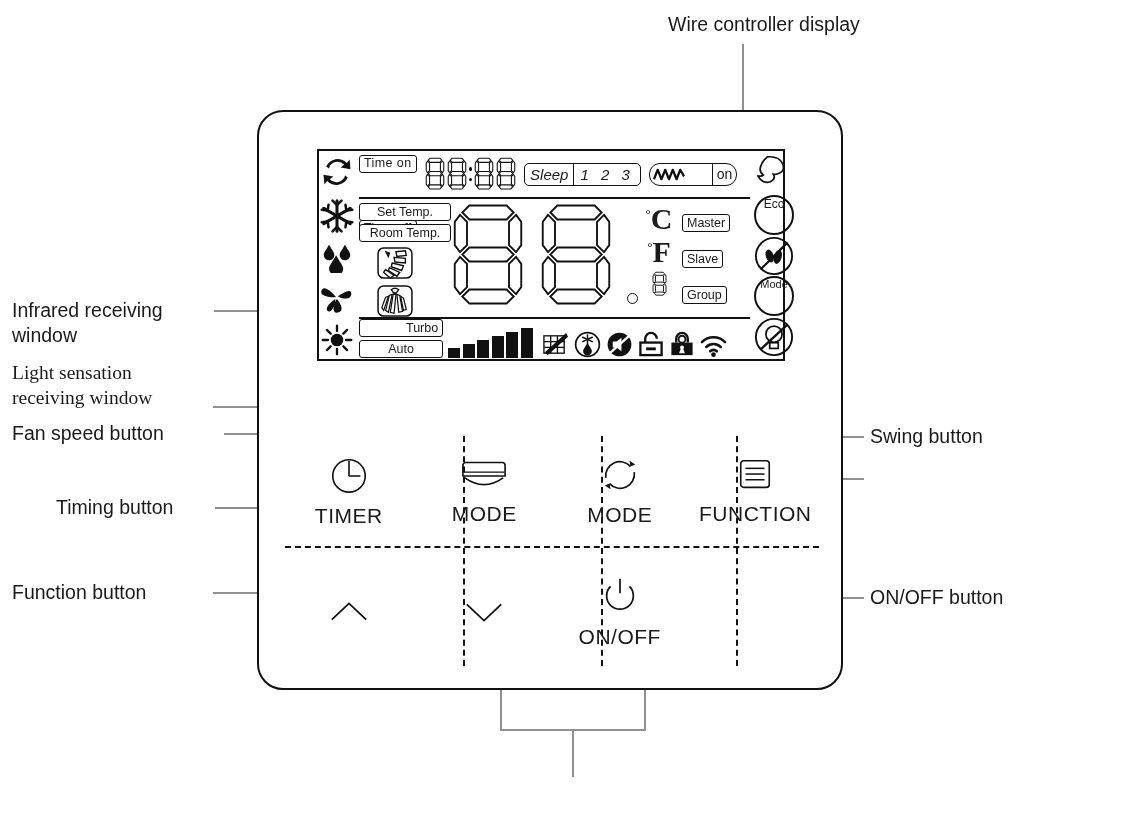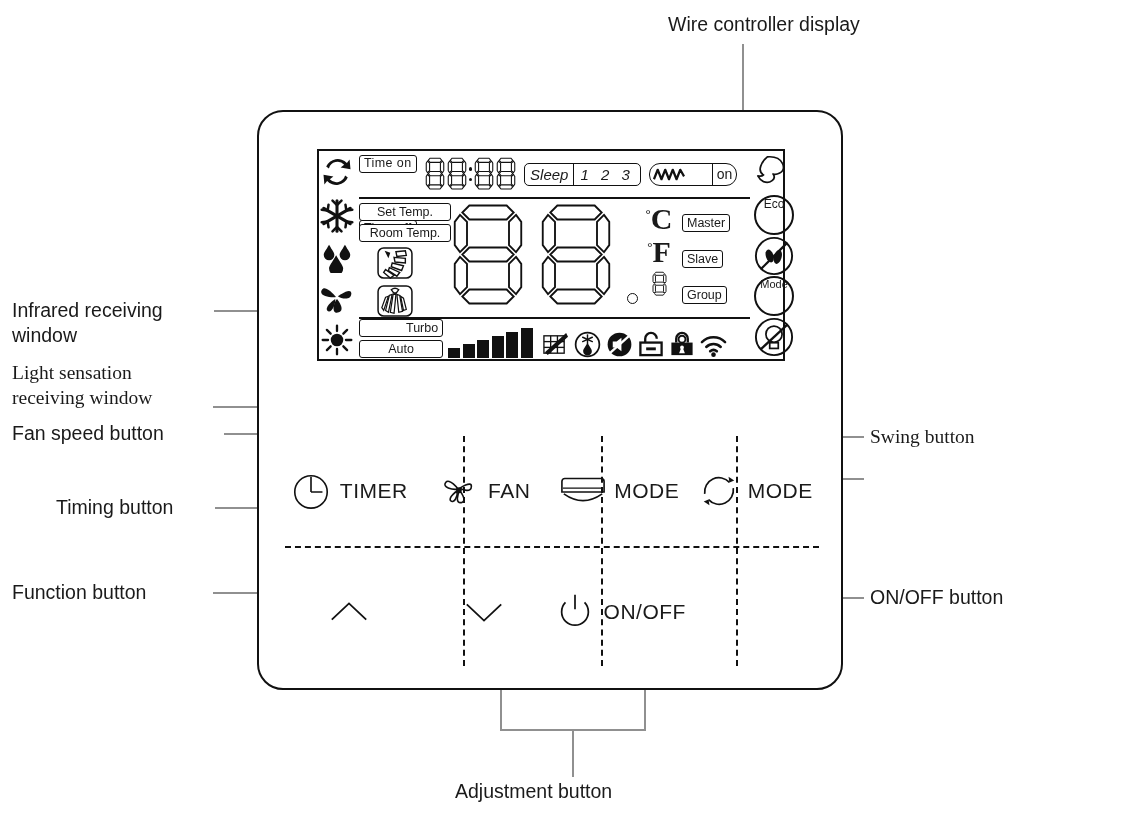--- a/index.html
+++ b/index.html
@@ -59,21 +59,21 @@
 
   .bars{display:flex;align-items:flex-end;gap:2.5px;height:30px;}
   .bars b{display:block;background:#111;width:12px;}
 
   .circ{border:2.2px solid #111;border-radius:50%;display:flex;align-items:flex-start;
         justify-content:center;font-size:12px;width:40px;height:40px;box-sizing:border-box;}
 
   
   .btnarea{position:absolute;left:22px;top:318px;width:542px;height:242px;}
   .grid{position:absolute;inset:0;display:grid;grid-template-columns:1fr 1fr 1fr 1fr;grid-template-rows:1fr 1fr;}
-  .cell{display:flex;align-items:center;justify-content:center;gap:8px;}
+  .cell{display:flex;flex-direction:column;align-items:center;justify-content:center;gap:8px;}
   .cell .cap{font-size:21px;letter-spacing:.5px;}
   .dashv{position:absolute;top:6px;bottom:6px;width:0;border-left:2.4px dashed #111;}
   .dashh{position:absolute;left:4px;right:4px;height:0;border-top:2.4px dashed #111;}
 
   
   .sensor{position:absolute;border-radius:50%;background:
      radial-gradient(circle at 50% 50%, #555 0 18%, #2a2a2a 18% 100%);
      border:1.5px solid #222;}
   .sensor::after{content:"";position:absolute;inset:3px;border-radius:50%;
      background:repeating-radial-gradient(circle at 50% 50%, #111 0 1.4px, #bdbdbd 1.4px 2.8px);}
@@ -101,35 +101,34 @@
   <div class="callout" style="left:12px;top:421px;">Fan speed button</div>
   <div class="ln lnh" style="left:224px;top:433px;width:296px;"></div>
   <div class="ln lnv" style="left:518px;top:433px;height:28px;"></div>
 
   <div class="callout" style="left:56px;top:495px;">Timing button</div>
   <div class="ln lnh" style="left:215px;top:507px;width:60px;"></div>
 
   <div class="callout" style="left:12px;top:580px;">Function button</div>
   <div class="ln lnh" style="left:213px;top:592px;width:62px;"></div>
 
-  <div class="callout" style="left:870px;top:424px;font-family:Liberation Serif, serif;">Swing button</div>
+  <div class="callout" style="left:870px;top:424px;">Swing button</div>
   <div class="ln lnh" style="left:778px;top:436px;width:86px;"></div>
   <div class="ln lnv" style="left:638px;top:436px;height:26px;"></div>
   <div class="ln lnh" style="left:637px;top:436px;width:142px;"></div>
 
   <div class="ln lnh" style="left:784px;top:478px;width:80px;"></div>
 
   <div class="callout" style="left:870px;top:585px;">ON/OFF button</div>
   <div class="ln lnh" style="left:795px;top:597px;width:69px;"></div>
 
   <div class="ln lnv" style="left:500px;top:649px;height:81px;"></div>
   <div class="ln lnv" style="left:644px;top:649px;height:81px;"></div>
   <div class="ln lnh" style="left:500px;top:729px;width:146px;"></div>
   <div class="ln lnv" style="left:572px;top:729px;height:48px;"></div>
-  <div class="callout" style="left:455px;top:779px;">Adjustment button</div>
 
   <div class="sensor" style="left:313px;top:366px;width:32px;height:32px;"></div>
   <div class="sensor" style="left:362px;top:372px;width:22px;height:22px;"></div>
 
   <div class="device">
 
     <div class="lcd">
 
       <div class="lcd-col-left">
         <span>
@@ -451,34 +450,20 @@
         <div class="cell">
           <span>
             <svg width="42" height="42" viewBox="0 0 44 44">
               <circle cx="22" cy="23" r="17" fill="none" stroke="#111" stroke-width="1.7"></circle>
               <path d="M22 23 V7 M22 23 H34" fill="none" stroke="#111" stroke-width="1.7"></path>
             </svg>
           </span>
           <span class="cap">TIMER</span>
         </div>
 
-        <div class="cell">
-          <span>
-            <svg width="42" height="40" viewBox="0 0 44 42">
-              <g fill="none" stroke="#111" stroke-width="1.7">
-                <path d="M21 19 C21 19 12 7 8 12 C4 17 15 20 21 19 Z"></path>
-                <path d="M23 18 C23 18 35 10 35 16 C35 23 26 20 23 18 Z"></path>
-                <path d="M23 21 C23 21 31 31 25 33 C18 35 20 24 23 21 Z"></path>
-                <path d="M20 21 C20 21 11 27 13 31 C17 35 21 26 20 21 Z"></path>
-              </g>
-              <circle cx="22" cy="20" r="3" fill="#111"></circle>
-            </svg>
-          </span>
-          <span class="cap">FAN</span>
-        </div>
 
         <div class="cell">
           <span>
             <svg width="46" height="38" viewBox="0 0 48 38">
               <path d="M5 6 h38 a3 3 0 0 1 3 3 v11 h-44 v-11 a3 3 0 0 1 3 -3 Z" fill="none" stroke="#111" stroke-width="1.7"></path>
               <line x1="3" y1="16" x2="45" y2="16" stroke="#111" stroke-width="1.5"></line>
               <path d="M4 22 q20 14 40 0" fill="none" stroke="#111" stroke-width="1.7"></path>
             </svg>
           </span>
           <span class="cap">MODE</span>
@@ -489,20 +474,33 @@
             <svg width="42" height="40" viewBox="0 0 44 42">
               <path d="M7 24 A15 15 0 0 1 33 12" fill="none" stroke="#111" stroke-width="1.8"></path>
               <path d="M37 18 A15 15 0 0 1 11 30" fill="none" stroke="#111" stroke-width="1.8"></path>
               <path d="M33 12 l-1 -6 l6 4 Z" fill="#111"></path>
               <path d="M11 30 l1 6 l-6 -4 Z" fill="#111"></path>
             </svg>
           </span>
           <span class="cap">MODE</span>
         </div>
 
+        <div class="cell">
+          <span>
+            <svg width="40" height="38" viewBox="0 0 42 40">
+              <rect x="6" y="5" width="30" height="28" rx="3" fill="none" stroke="#111" stroke-width="1.7"></rect>
+              <g stroke="#111" stroke-width="1.6">
+                <line x1="11" y1="13" x2="31" y2="13"></line>
+                <line x1="11" y1="19" x2="31" y2="19"></line>
+                <line x1="11" y1="25" x2="31" y2="25"></line>
+              </g>
+            </svg>
+          </span>
+          <span class="cap">FUNCTION</span>
+        </div>
 
         <div class="cell">
           <span>
             <svg width="44" height="30" viewBox="0 0 46 30">
               <polyline points="5,23 23,6 41,23" fill="none" stroke="#111" stroke-width="1.9"></polyline>
             </svg>
           </span>
         </div>
 
         <div class="cell">

